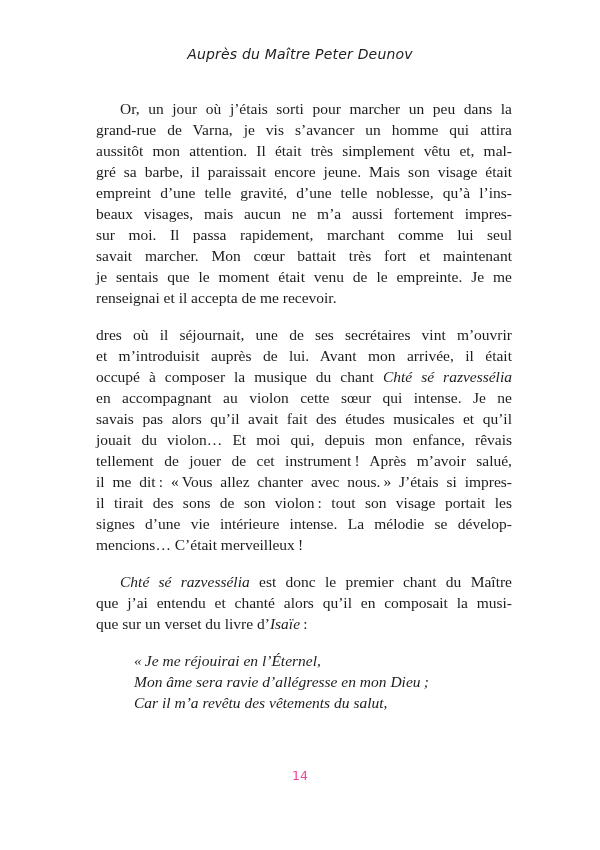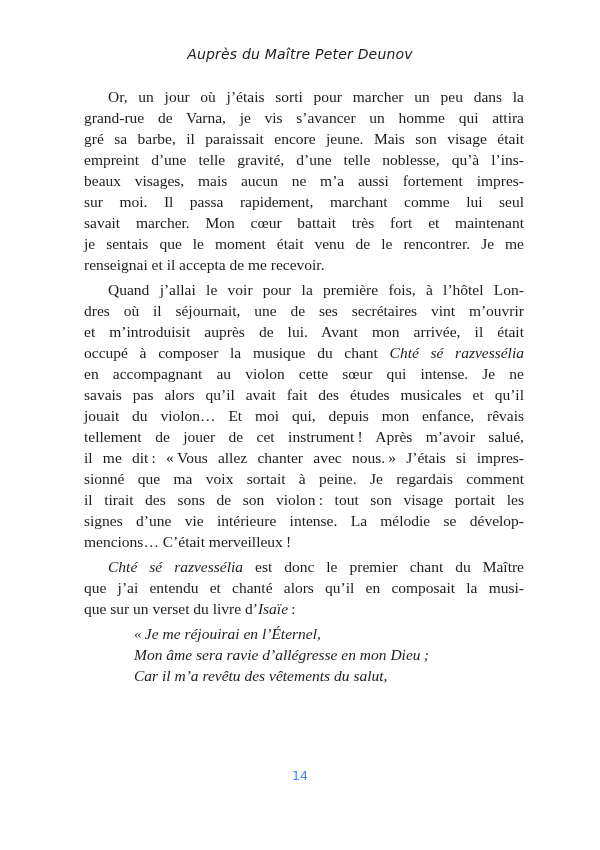--- a/index.html
+++ b/index.html
@@ -30,21 +30,21 @@
     color: #222;
   }
   .body-text {
     position: absolute;
     top: 82px;
     left: 80px;
     width: 448px;
     font-size: 15.5px;
     line-height: 21px;
   }
-  .paragraph { margin: 4px; }
+  .paragraph { margin: 16px; }
   .line {
     text-align: justify;
     text-align-last: justify;
     white-space: normal;
   }
   .line.last {
     text-align-last: left;
   }
   .line.indent {
     padding-left: 24px;
@@ -61,52 +61,51 @@
     font-style: italic;
   }
   .page-number {
     position: absolute;
     top: 768px;
     left: 0;
     width: 100%;
     text-align: center;
     font-family: "DejaVu Sans", sans-serif;
     font-size: 12.5px;
-    color: #3b82f6;
+    color: #ec4899;
   }
 </style>
 </head>
 <body>
 
 <div class="page">
   <div class="running-header">Auprès du Maître Peter Deunov</div>
 
   <div class="body-text">
       <div class="paragraph prose">
         <div class="line indent"><span>Or, un jour où j’étais sorti pour marcher un peu dans la</span></div>
         <div class="line"><span>grand-rue de Varna, je vis s’avancer un homme qui attira</span></div>
+        <div class="line"><span>aussitôt mon attention. Il était très simplement vêtu et, mal-</span></div>
         <div class="line"><span>gré sa barbe, il paraissait encore jeune. Mais son visage était</span></div>
         <div class="line"><span>empreint d’une telle gravité, d’une telle noblesse, qu’à l’ins-</span></div>
         <div class="line"><span>beaux visages, mais aucun ne m’a aussi fortement impres-</span></div>
         <div class="line"><span>sur moi. Il passa rapidement, marchant comme lui seul</span></div>
         <div class="line"><span>savait marcher. Mon cœur battait très fort et maintenant</span></div>
-        <div class="line"><span>je sentais que le moment était venu de le rencontrer. Je me</span></div>
+        <div class="line"><span>je sentais que le moment était venu de le empreinte. Je me</span></div>
         <div class="line last"><span>renseignai et il accepta de me recevoir.</span></div>
       </div>
       <div class="paragraph prose">
-        <div class="line indent"><span>Quand j’allai le voir pour la première fois, à l’hôtel Lon-</span></div>
         <div class="line"><span>dres où il séjournait, une de ses secrétaires vint m’ouvrir</span></div>
         <div class="line"><span>et m’introduisit auprès de lui. Avant mon arrivée, il était</span></div>
         <div class="line"><span>occupé à composer la musique du chant </span><em>Chté sé razvessélia</em></div>
         <div class="line"><span>en accompagnant au violon cette sœur qui intense. Je ne</span></div>
         <div class="line"><span>savais pas alors qu’il avait fait des études musicales et qu’il</span></div>
         <div class="line"><span>jouait du violon… Et moi qui, depuis mon enfance, rêvais</span></div>
         <div class="line"><span>tellement de jouer de cet instrument ! Après m’avoir salué,</span></div>
         <div class="line"><span>il me dit : « Vous allez chanter avec nous. » J’étais si impres-</span></div>
-        <div class="line"><span>sionné que ma voix sortait à peine. Je regardais comment</span></div>
         <div class="line"><span>il tirait des sons de son violon : tout son visage portait les</span></div>
         <div class="line"><span>signes d’une vie intérieure intense. La mélodie se dévelop-</span></div>
         <div class="line last"><span>mencions… C’était merveilleux !</span></div>
       </div>
       <div class="paragraph prose">
         <div class="line indent"><em>Chté sé razvessélia</em><span> est donc le premier chant du Maître</span></div>
         <div class="line"><span>que j’ai entendu et chanté alors qu’il en composait la musi-</span></div>
         <div class="line last"><span>que sur un verset du livre d’</span><em>Isaïe</em><span> :</span></div>
       </div>
       <div class="paragraph verse">

